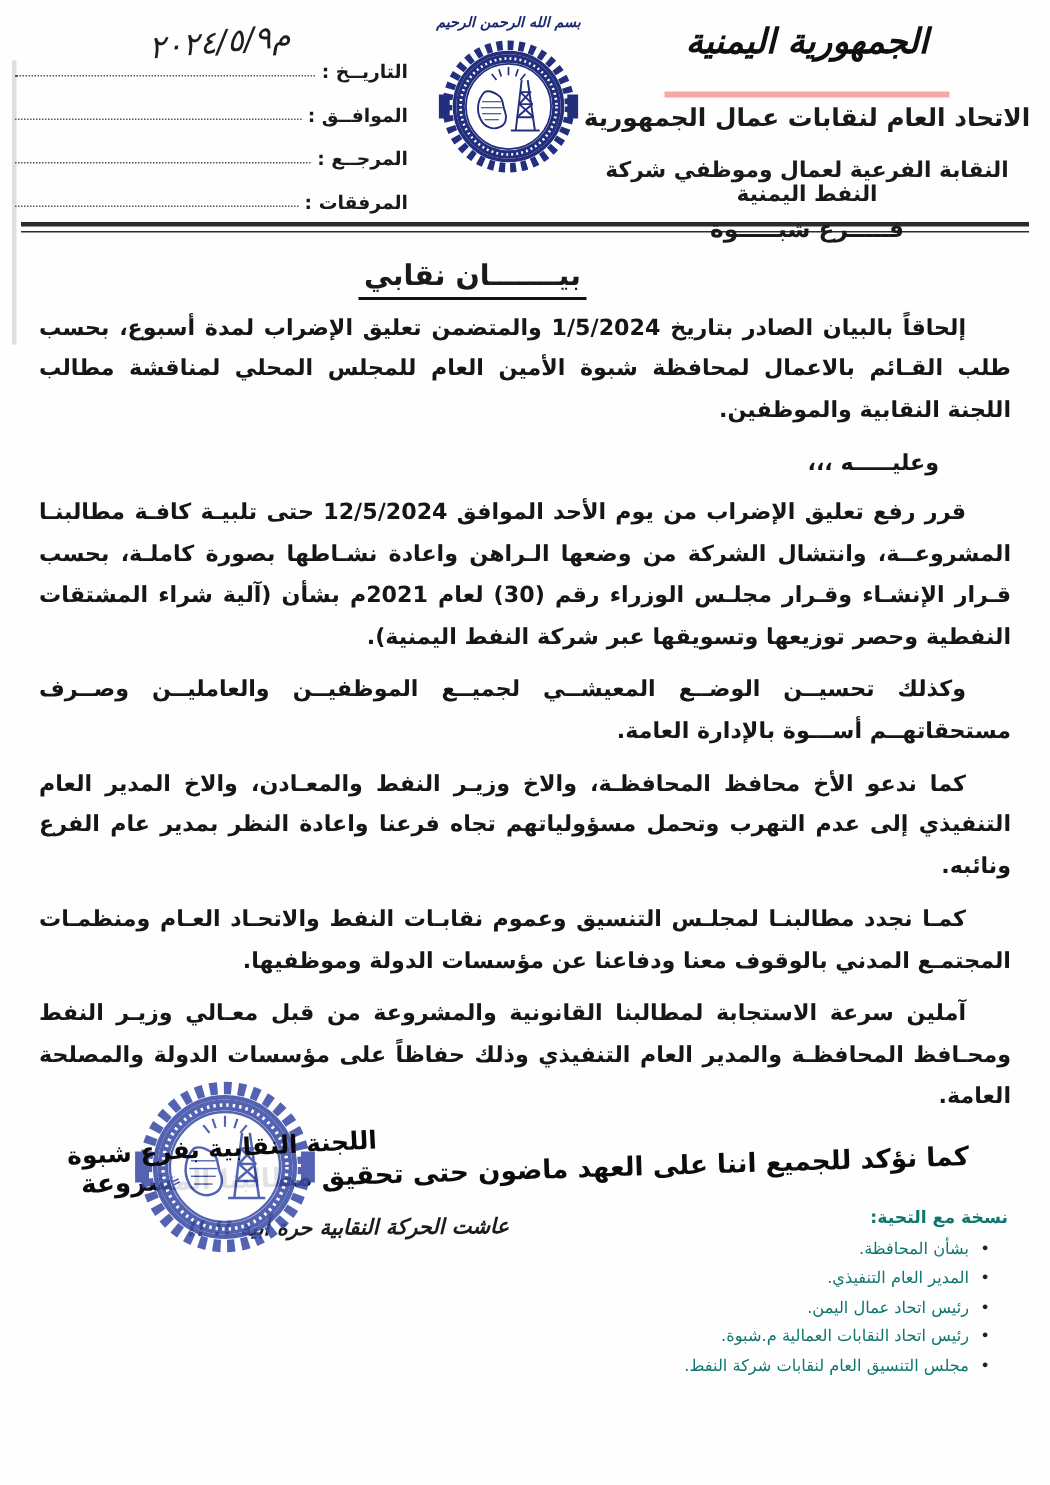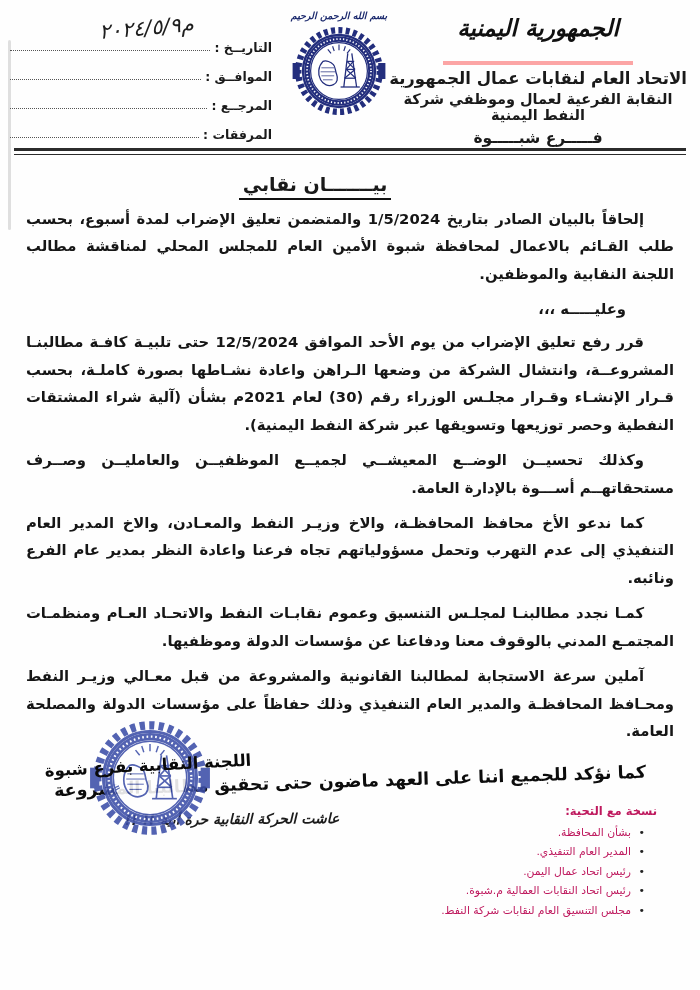--- a/index.html
+++ b/index.html
@@ -20,21 +20,21 @@
   .letterhead{position:relative;height:148px;}
   .lh-right{
     position:absolute;right:12px;top:14px;width:300px;text-align:center;
   }
   .lh-republic{
     font-size:23px;font-weight:bold;color:#101010;
     font-style:italic;letter-spacing:1px;line-height:1.25;
     border-bottom:4px solid #fca5a5;display:inline-block;padding:0 14px 18px;
   }
   .lh-org1{font-size:16.5px;font-weight:bold;margin-top:4px;}
-  .lh-org2{font-size:14.5px;font-weight:bold;margin-top:3px;}
+  .lh-org2{font-size:14.5px;font-weight:bold;margin-top:18px;}
   .lh-branch{font-size:15.5px;font-weight:bold;margin-top:6px;letter-spacing:2px;}
   .lh-center{
     position:absolute;right:305px;top:10px;width:112px;text-align:center;
   }
   .lh-basmala{
     font-size:9.5px;font-weight:bold;color:#1c2a6e;white-space:nowrap;
     font-style:italic;
   }
   .lh-emblem{width:96px;height:96px;color:#232e7d;margin-top:2px;}
   .lh-left{
@@ -87,22 +87,22 @@
   .stamp-emblem{
     position:absolute;left:60px;top:18px;width:124px;height:124px;
     color:#3c4ea8;opacity:.88;
   }
   .stamp-overlay{
     position:absolute;left:2px;top:58px;width:236px;text-align:center;
     font-size:16.5px;font-weight:bold;color:#0a0a0a;white-space:nowrap;
     transform:rotate(-3deg);letter-spacing:.5px;
   }
   .cc-block{
-    position:absolute;right:43px;top:804px;width:280px;direction:rtl;
-    color:#be185d;
+    position:absolute;right:28px;top:804px;width:280px;direction:rtl;
+    color:#0f766e;
   }
   .cc-heading{font-size:11.5px;font-weight:600;margin-bottom:5px;}
   .cc-list{list-style:none;margin:0;padding:0 26px 0 0;}
   .cc-list li{
     font-size:10.8px;line-height:1.8;font-weight:500;position:relative;
   }
   .cc-list li::before{
     content:"•";position:absolute;right:-14px;top:0;font-size:11px;color:#222;
   }
 </style>

